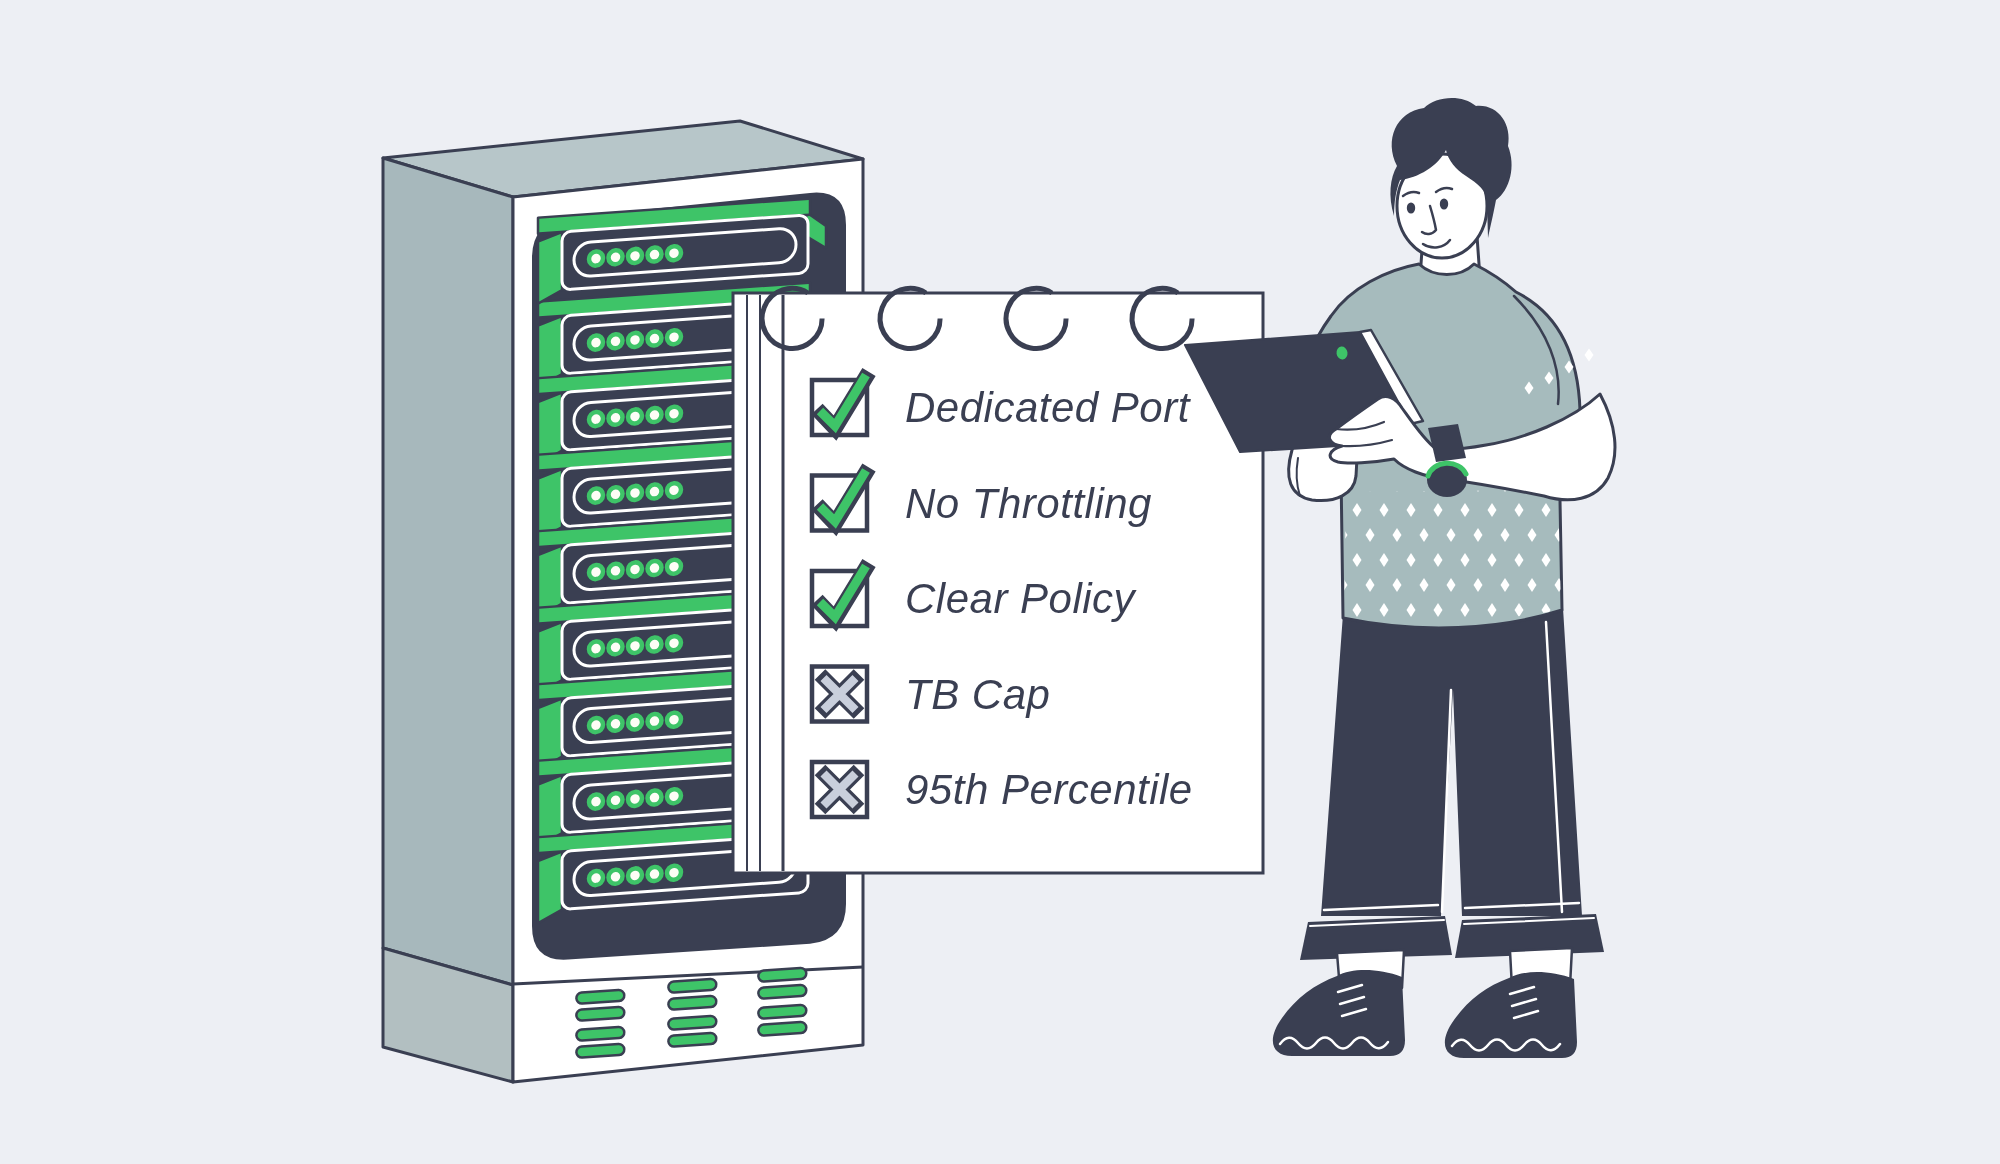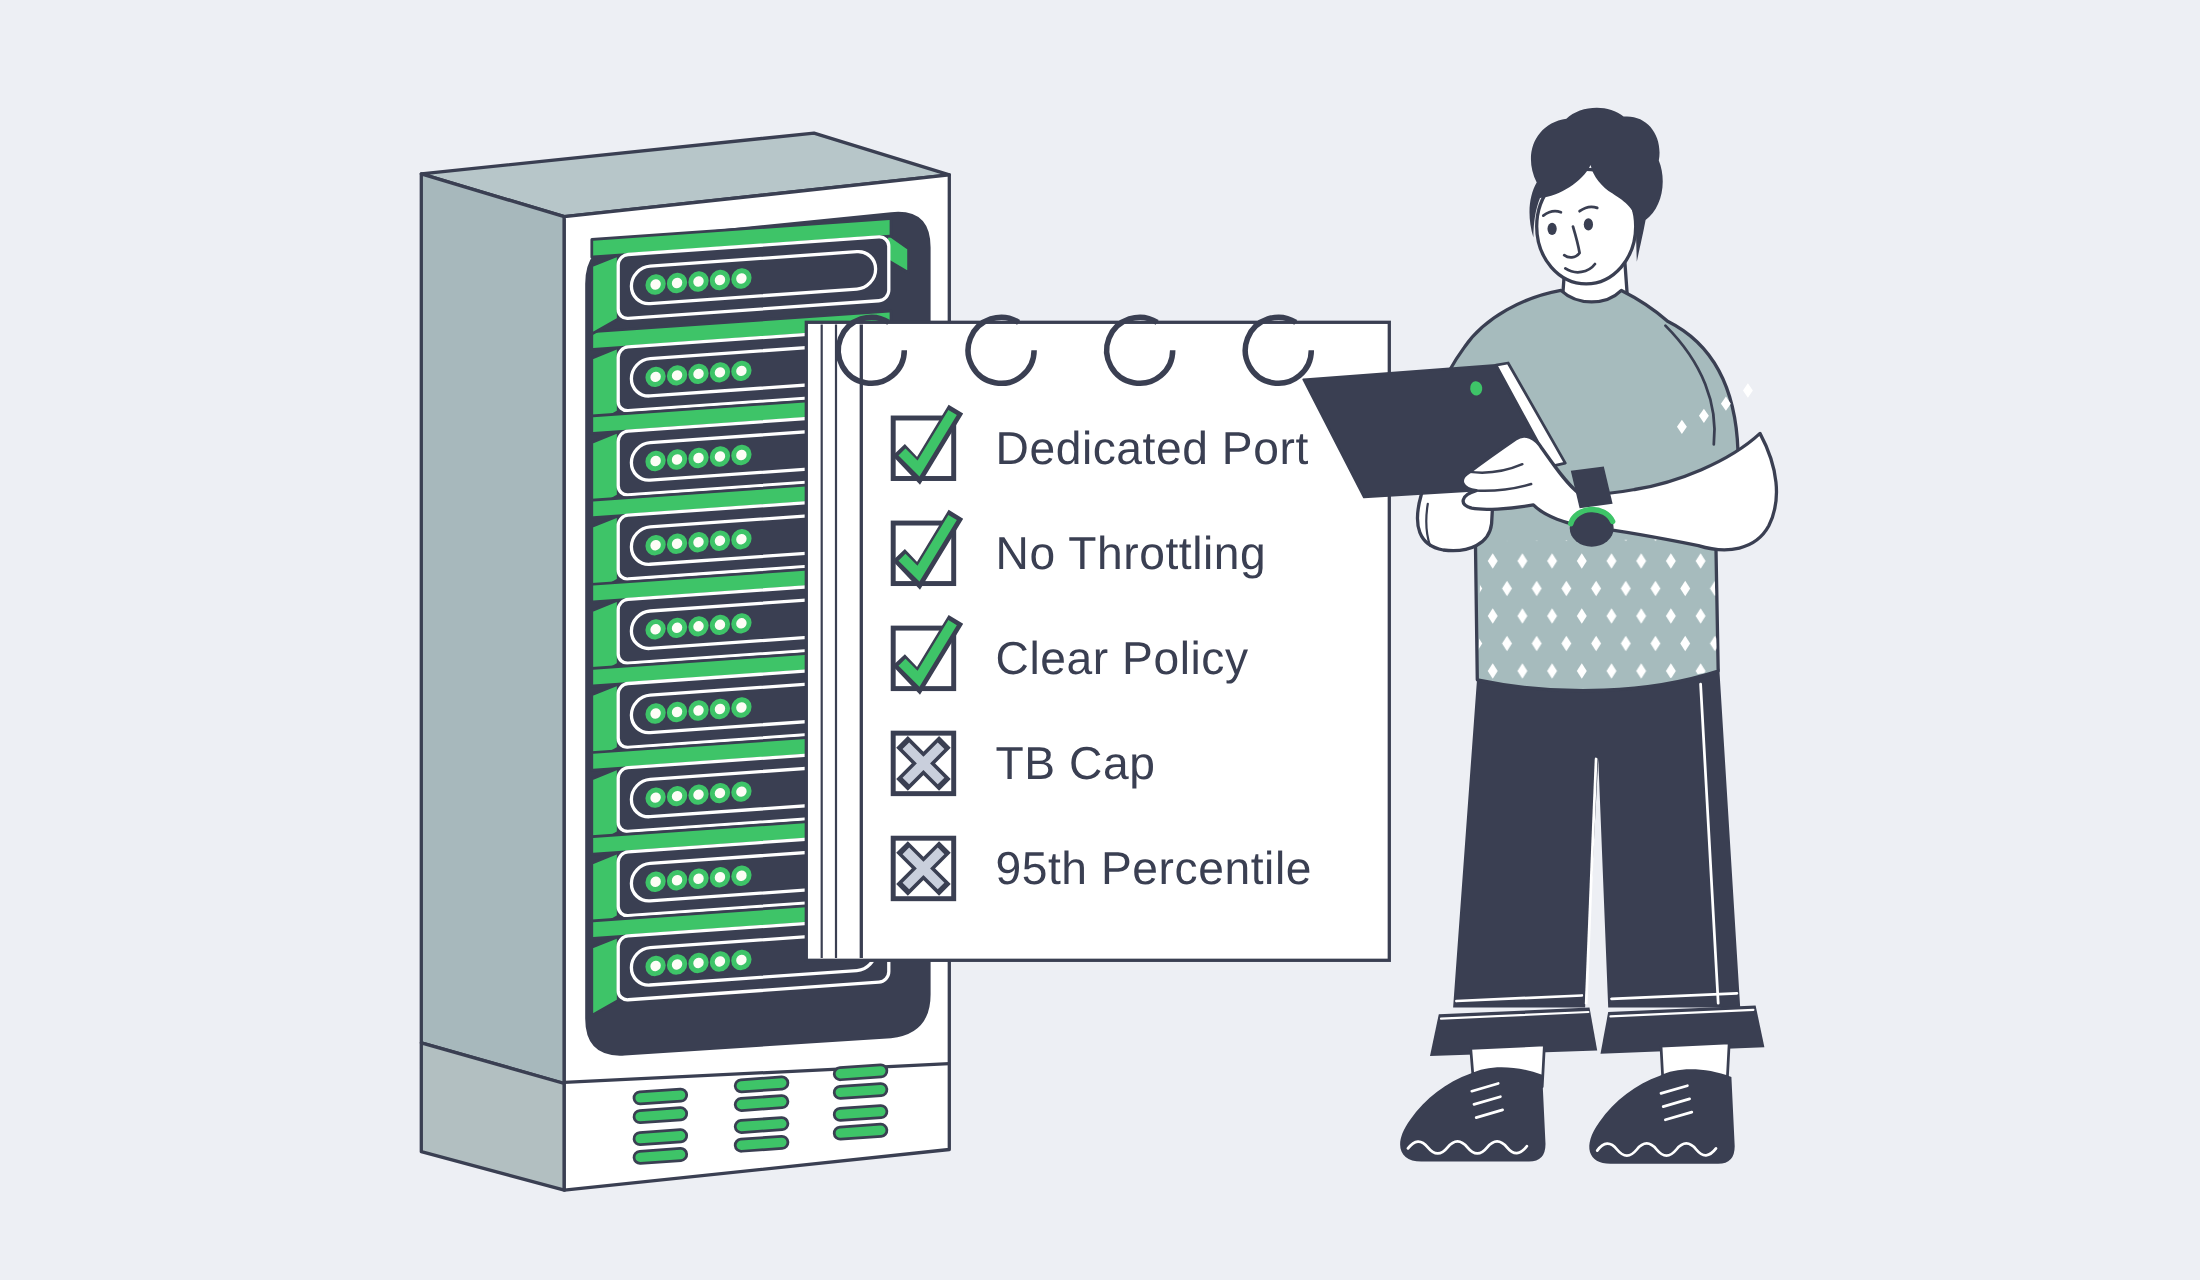--- a/index.html
+++ b/index.html
@@ -1,16 +1,16 @@
 <!DOCTYPE html>
 <html><head>
 <meta charset="utf-8">
 <style>
   html,body{margin:0;padding:0;background:#edeff4;}
-  .scene{width:1923px;height:1164px;position:relative;overflow:hidden;}
+  .scene{width:1923px;height:1164px;position:relative;overflow:hidden;font-style:italic;}
   svg{display:block;}
   text.cl-label{
     font-family:"Liberation Sans", sans-serif;
     font-size:42px;
     fill:#3a3f52;
     letter-spacing:0.5px;
   }
   
   .row[data-state="checked"] .mark-cross{display:none;}
   .row[data-state="crossed"] .mark-check{display:none;}

